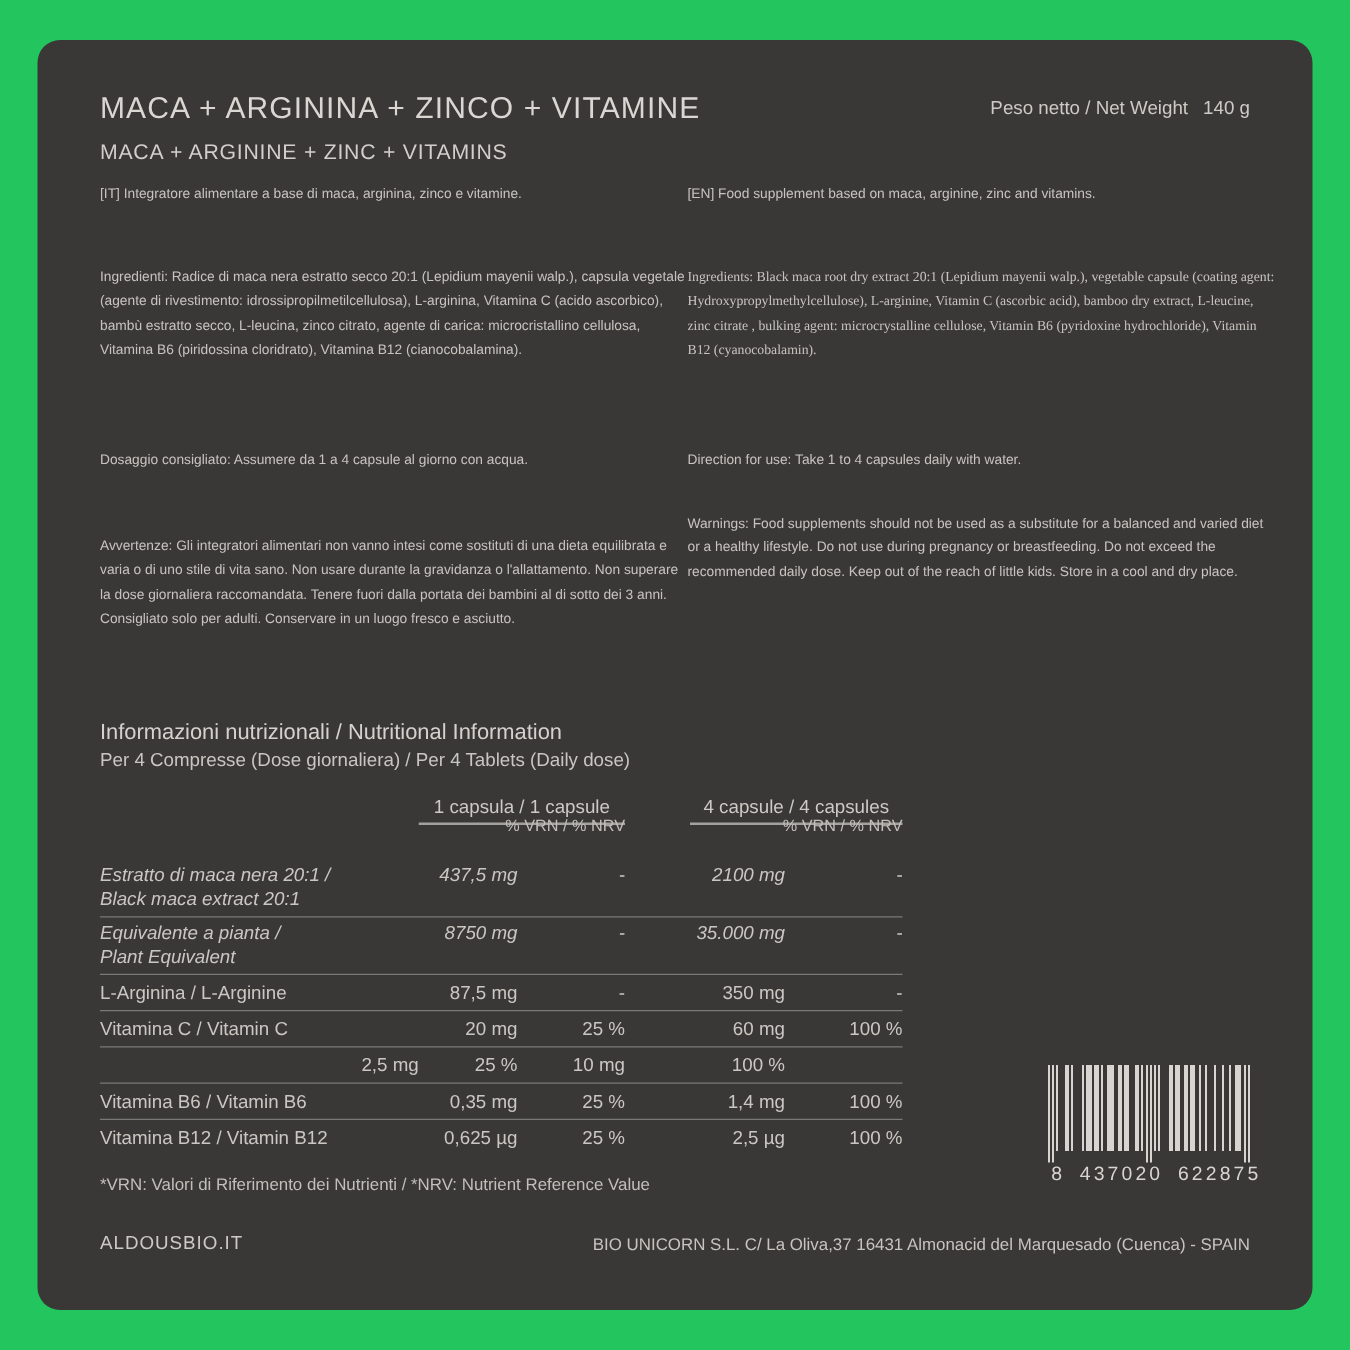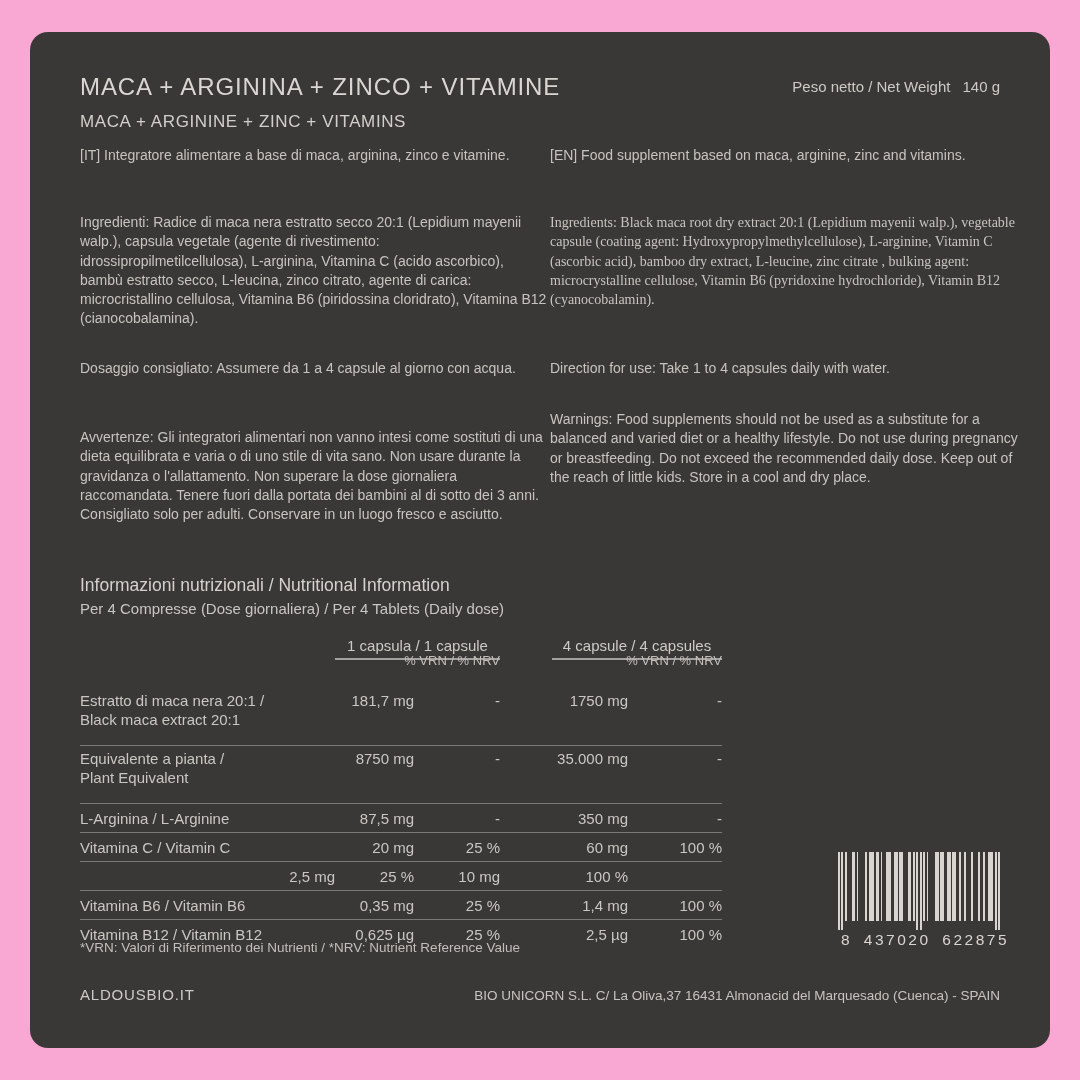--- a/index.html
+++ b/index.html
@@ -1,35 +1,35 @@
 <!DOCTYPE html>
 <html><head>
 <meta charset="utf-8">
 <style>
   html,body{margin:0;padding:0;background:#0f0f0e;}
   .page{
     position:relative;width:1080px;height:1080px;overflow:hidden;
-    background:#f9a8d4;
+    background:#22c55e;
     font-family:"Liberation Sans", sans-serif;
     -webkit-font-smoothing:antialiased;
   }
   .panel{
     position:absolute;left:30px;top:32px;width:1020px;height:1016px;
     background:#3a3837;border-radius:18px;color:#cac7c2;
   }
   .abs{position:absolute;}
   .title{
     left:50px;top:41px;font-size:24px;letter-spacing:0.9px;color:#dad7d2;font-weight:400;
   }
   .subtitle{
     left:50px;top:80px;font-size:17px;letter-spacing:0.6px;color:#d2cfca;font-weight:400;
   }
   .netweight{right:50px;top:46px;font-size:15px;color:#cdcac5;}
   .netweight .nwv{margin-left:12px;}
-  .para{font-size:14px;line-height:19.3px;color:#c7c4bf;}
+  .para{font-size:11px;line-height:19.3px;color:#c7c4bf;}
   .p-intro-it{left:50px;top:114px;width:460px;}
   .p-intro-en{left:520px;top:114px;width:465px;}
   .p-ing-it{left:50px;top:181px;width:468px;}
   .p-ing-en{left:520px;top:181px;width:472px;font-family:Liberation Serif, serif;}
   .p-dos-it{left:50px;top:327px;width:460px;}
   .p-dos-en{left:520px;top:327px;width:465px;}
   .p-warn-it{left:50px;top:396px;width:468px;}
   .p-warn-en{left:520px;top:378px;width:468px;}
   .nut-title{left:50px;top:543px;font-size:17.5px;color:#d5d2cd;}
   .nut-sub{left:50px;top:568px;font-size:15px;color:#c9c6c1;}
@@ -42,21 +42,21 @@
   .nt-ul1{left:255px;width:165px;}
   .nt-ul2{left:472px;width:170px;}
   .nt-vrn{position:absolute;top:18px;text-align:right;font-size:13px;color:#c2bfba;}
   .nt-v1{left:255px;width:165px;}
   .nt-v2{left:472px;width:170px;}
   .nt-rows{position:absolute;left:0;top:53px;width:642px;}
   .nrow{
     display:grid;grid-template-columns:255px 79px 86px 128px 94px;
     border-bottom:1px solid #7b7975;padding:5px 0 4px;line-height:19px;
   }
-  .nrow.two{padding:3px 0 16px;}
+  .nrow.two{padding:3px 0 4px;font-style:italic;}
   .nrow:last-child{border-bottom:none;}
   .nrow .l div:empty{display:none;}
   .nrow .v{text-align:right;}
 
   .footnote{left:50px;top:908px;font-size:13.5px;color:#c2bfba;}
 
   .barcode{left:808px;top:820px;width:174px;text-align:center;}
   .barcode svg{display:block;}
   .barcode-num{
     margin-top:1px;font-size:15.5px;color:#d8d5d0;letter-spacing:2.5px;
@@ -101,23 +101,23 @@
       <div class="nt-underline nt-ul2"></div>
       <div class="nt-vrn nt-v1">% VRN / % NRV</div>
       <div class="nt-vrn nt-v2">% VRN / % NRV</div>
 
       <div class="nt-rows">
         <div class="nrow two">
           <div class="c l">
               <div>Estratto di maca nera 20:1 /</div>
               <div>Black maca extract 20:1</div>
             </div>
-          <div class="c v">181,7 mg</div>
-          <div class="c v">-</div>
-          <div class="c v">1750 mg</div>
+          <div class="c v">437,5 mg</div>
+          <div class="c v">-</div>
+          <div class="c v">2100 mg</div>
           <div class="c v">-</div>
         </div>
         <div class="nrow two">
           <div class="c l">
               <div>Equivalente a pianta /</div>
               <div>Plant Equivalent</div>
             </div>
           <div class="c v">8750 mg</div>
           <div class="c v">-</div>
           <div class="c v">35.000 mg</div>

